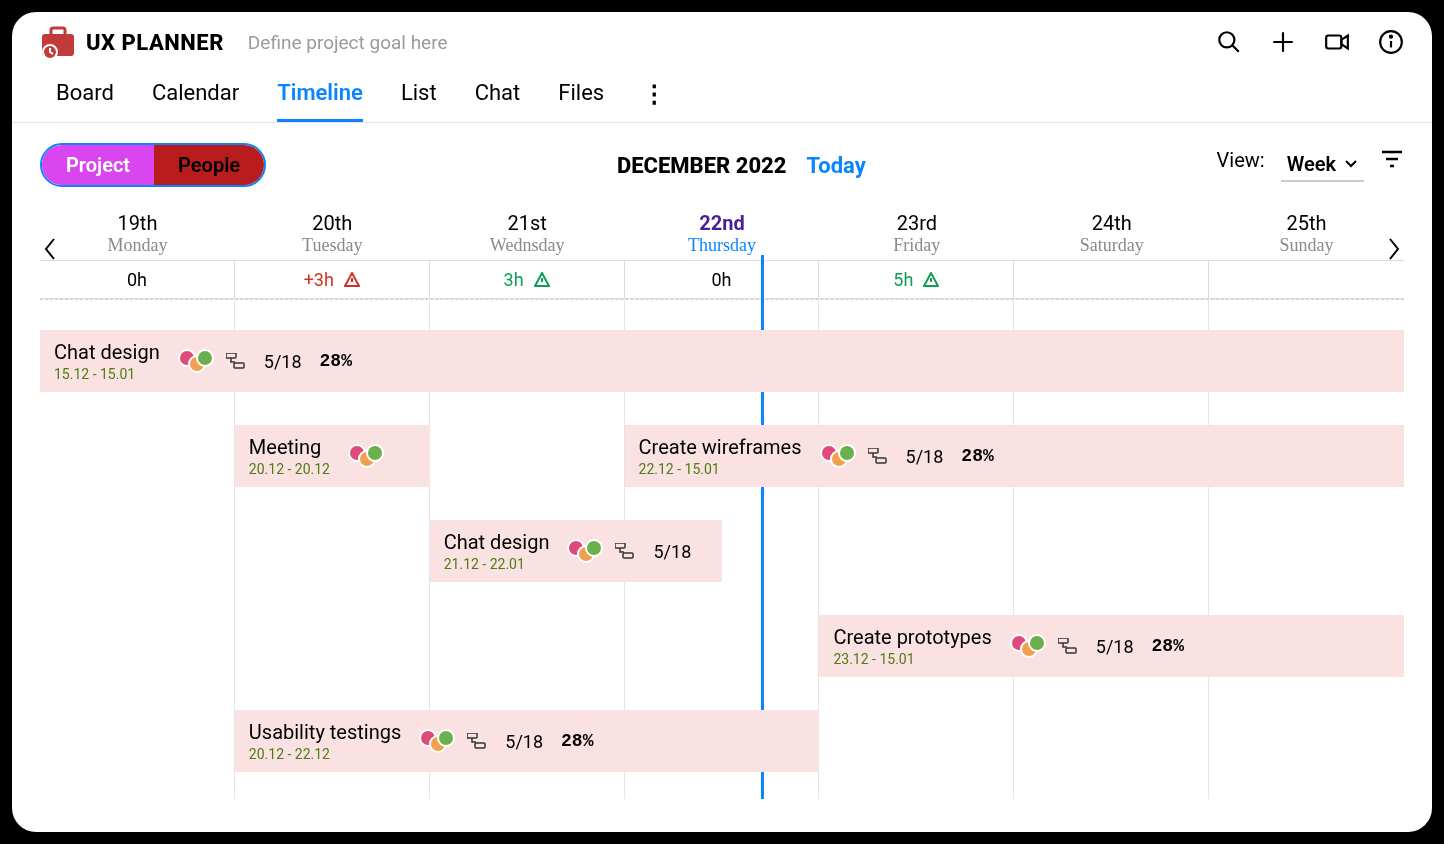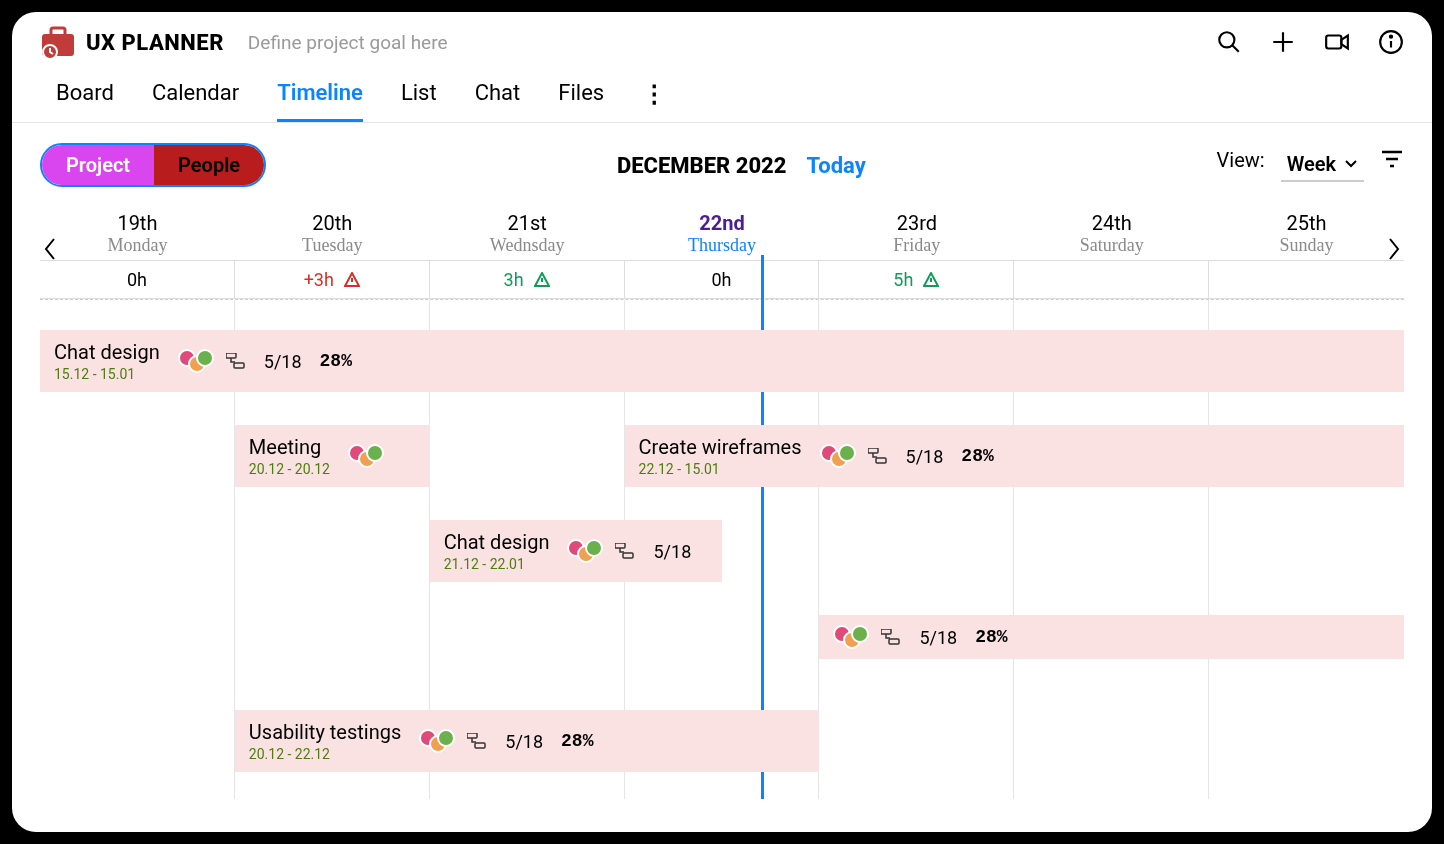--- a/index.html
+++ b/index.html
@@ -446,20 +446,24 @@
               <rect x="0" y="0" width="10" height="5" rx="1" fill="none" stroke="#333" stroke-width="1.5"></rect>
               <rect x="8" y="10" width="10" height="5" rx="1" fill="none" stroke="#333" stroke-width="1.5"></rect>
               <path d="M5 5 v4 h4" fill="none" stroke="#333" stroke-width="1.5"></path>
             </svg>
           <span class="subtask-count">5/18</span>
         </div>
       </div>
 
       <div class="task" style="top:315px; left:calc(100%/7*4); right:0;">
         <div class="task-inner">
+          <div class="task-main">
+            <div class="task-title">Create prototypes</div>
+            <div class="task-dates">23.12 - 15.01</div>
+          </div>
           <div class="avatar-stack">
               <div class="av av1"></div>
               <div class="av av2"></div>
               <div class="av av3"></div>
             </div>
           <svg class="subtask-icon" viewBox="0 0 20 16">
               <rect x="0" y="0" width="10" height="5" rx="1" fill="none" stroke="#333" stroke-width="1.5"></rect>
               <rect x="8" y="10" width="10" height="5" rx="1" fill="none" stroke="#333" stroke-width="1.5"></rect>
               <path d="M5 5 v4 h4" fill="none" stroke="#333" stroke-width="1.5"></path>
             </svg>

